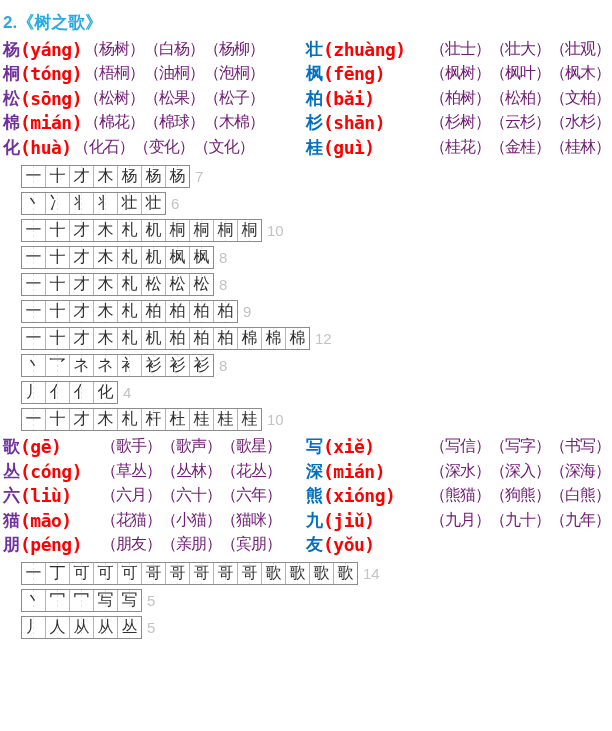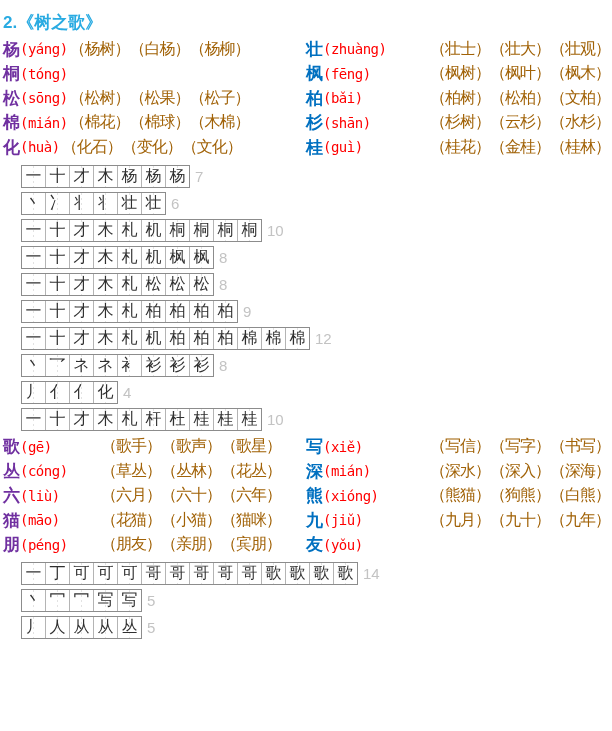--- a/index.html
+++ b/index.html
@@ -19,23 +19,23 @@
   .entry-left{width:303px;}
   .entry-right{flex:1;}
   .hp{display:inline-flex;align-items:center;}
   .hp.w96{min-width:96px;}
   .hp.w122{min-width:122px;}
   .hchar{font-size:17px;font-weight:bold;}
   .hchar.purple{color:var(--accent_purple);}
   .hchar.blue{color:var(--accent_blue);}
   .pinyin{
     font-family:"DejaVu Sans Mono","Liberation Mono",monospace;
-    font-weight:normal;color:var(--accent_red);font-size:14px;letter-spacing:-0.5px;
+    font-weight:bold;color:var(--accent_red);font-size:18px;letter-spacing:-0.5px;
   }
-  .words{color:#a16207;margin-left:2px;letter-spacing:-1px;}
+  .words{color:#701a75;margin-left:2px;letter-spacing:-1px;}
   .grids{margin-left:18px;margin-top:5px;}
   .grid-row{display:flex;align-items:center;height:23px;margin-bottom:4px;}
   .cells{display:flex;border:1px solid #8c8c8c;background:#fff;}
   .cell{
     width:23px;height:21px;border-right:1px solid #b4b4b4;
     display:flex;align-items:center;justify-content:center;
     font-size:16px;color:#303030;
     background:repeating-linear-gradient(to bottom,#e2e2e2 0 2px,transparent 2px 5px) center/1px 100% no-repeat;
   }
   .cell:last-child{border-right:none;}
@@ -64,20 +64,21 @@
           </span>
         <span class="words">（壮士）（壮大）（壮观）</span>
       </div>
     </div>
     <div class="word-row">
       <div class="entry entry-left">
         <span class="hp">
             <span class="hchar purple">桐</span>
             <span class="pinyin">(tóng)</span>
           </span>
+        <span class="words">（梧桐）（油桐）（泡桐）</span>
       </div>
       <div class="entry entry-right">
         <span class="hp w122">
             <span class="hchar blue">枫</span>
             <span class="pinyin">(fēng)</span>
           </span>
         <span class="words">（枫树）（枫叶）（枫木）</span>
       </div>
     </div>
     <div class="word-row">

